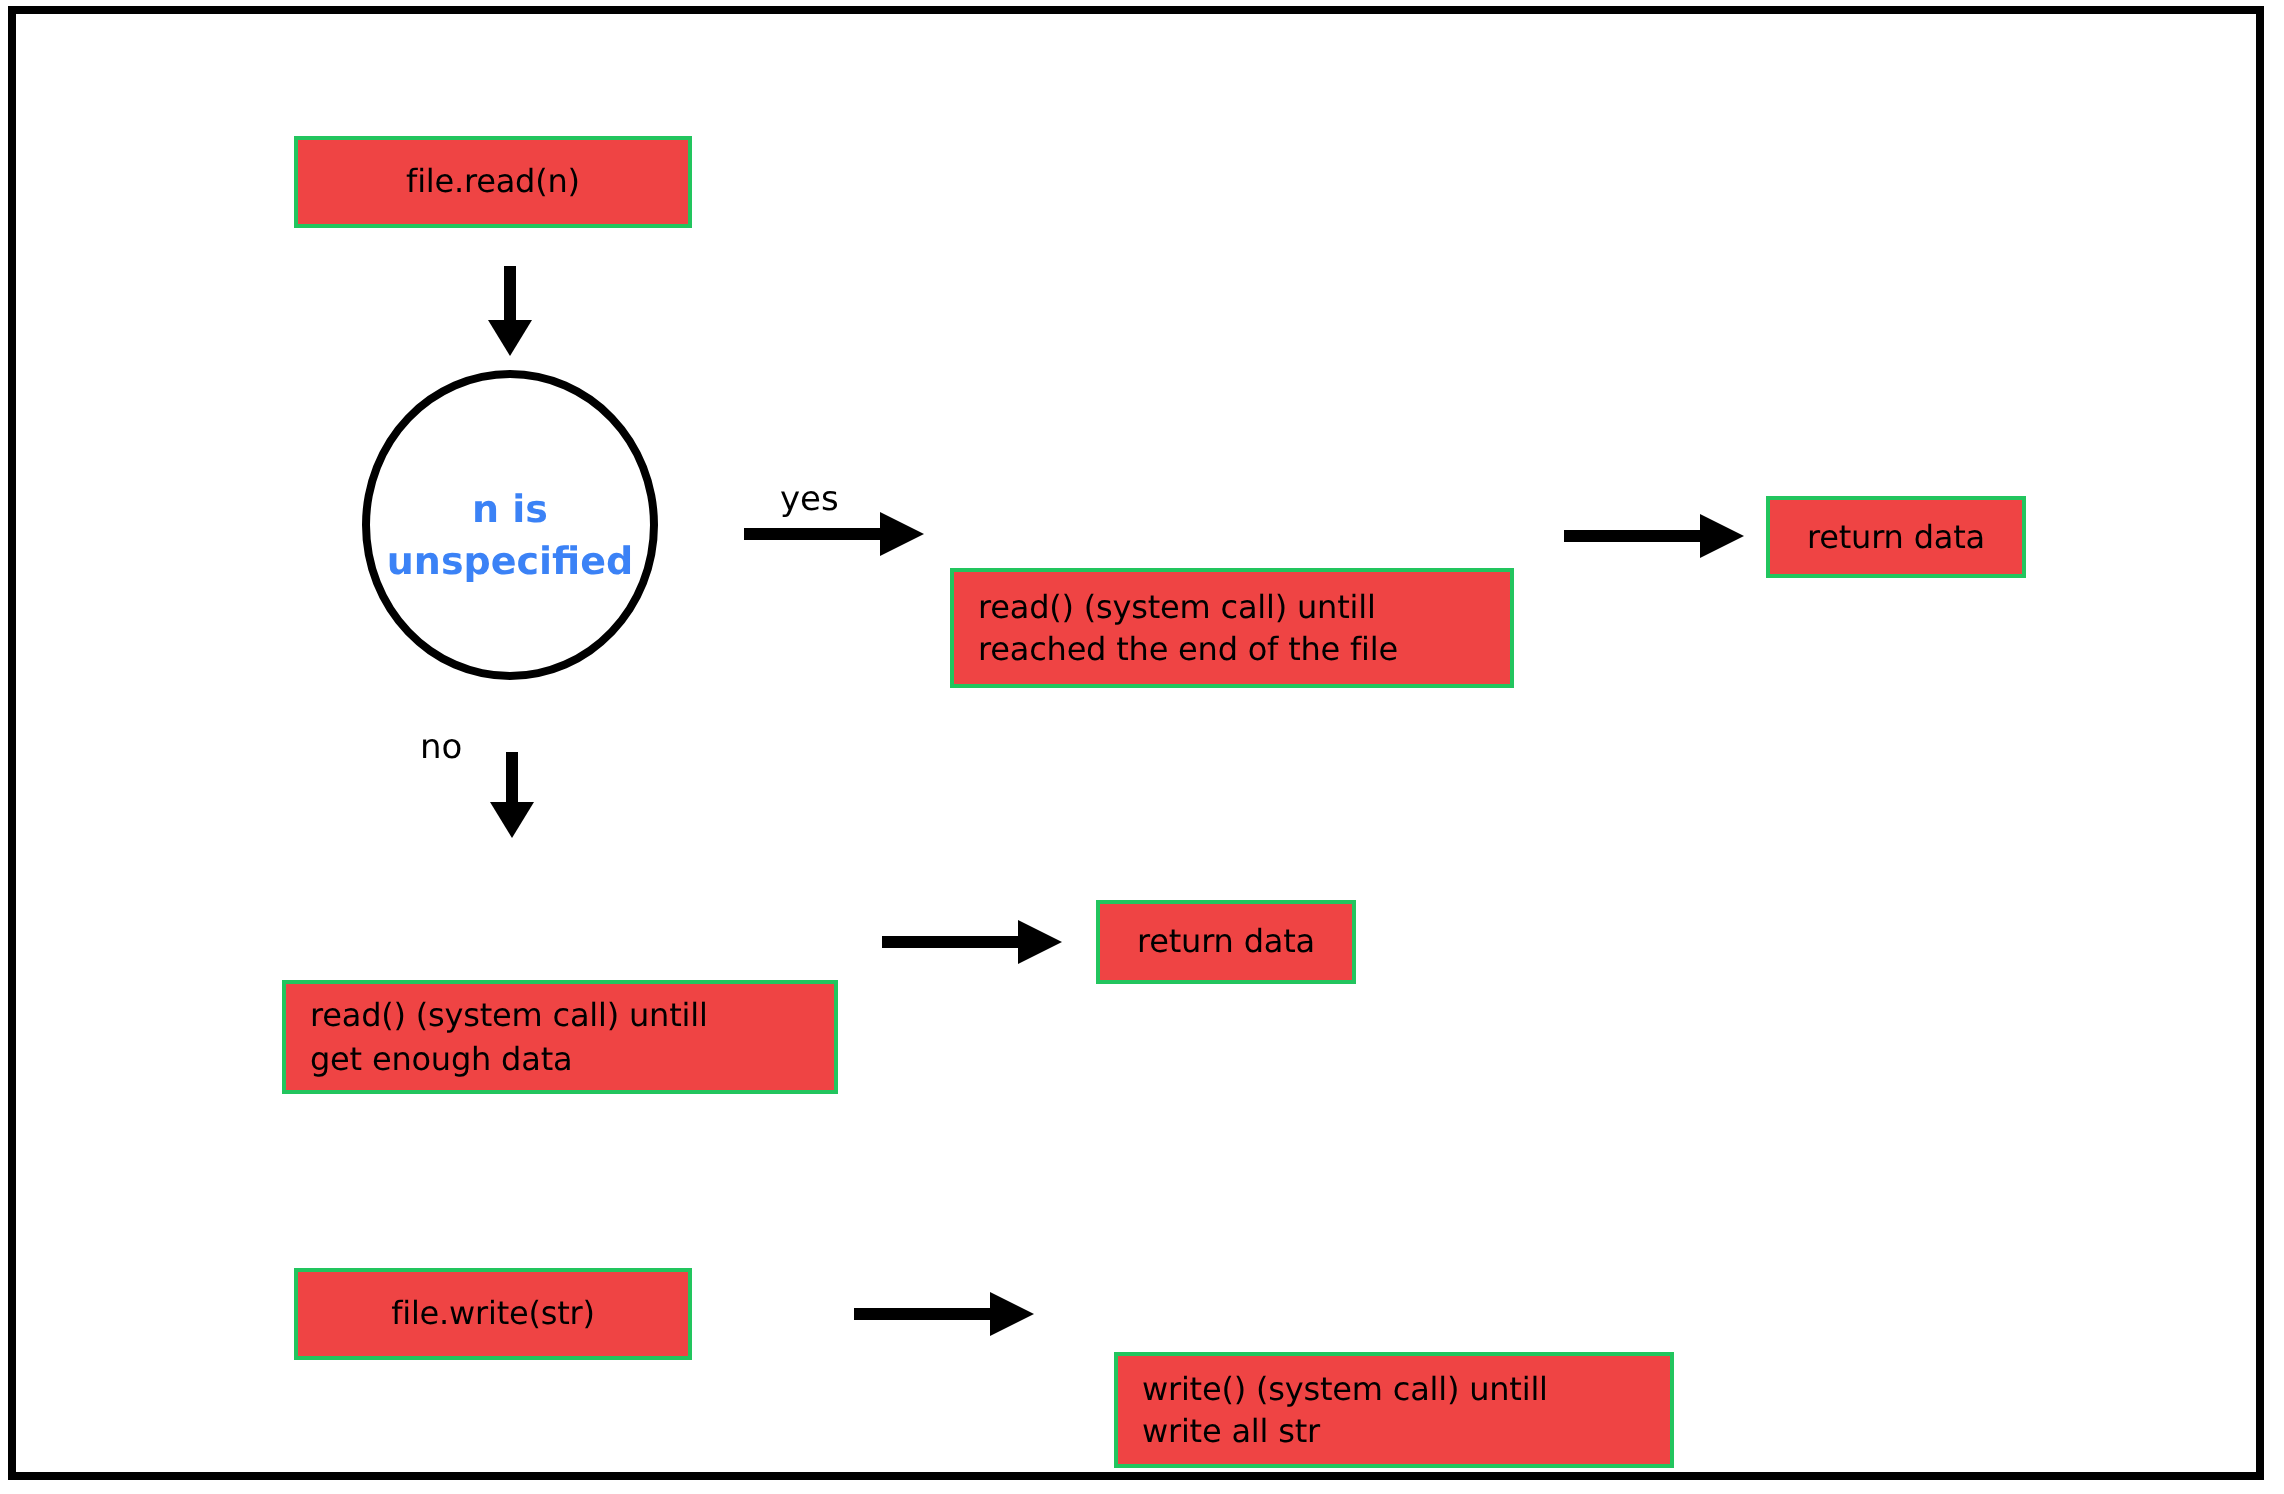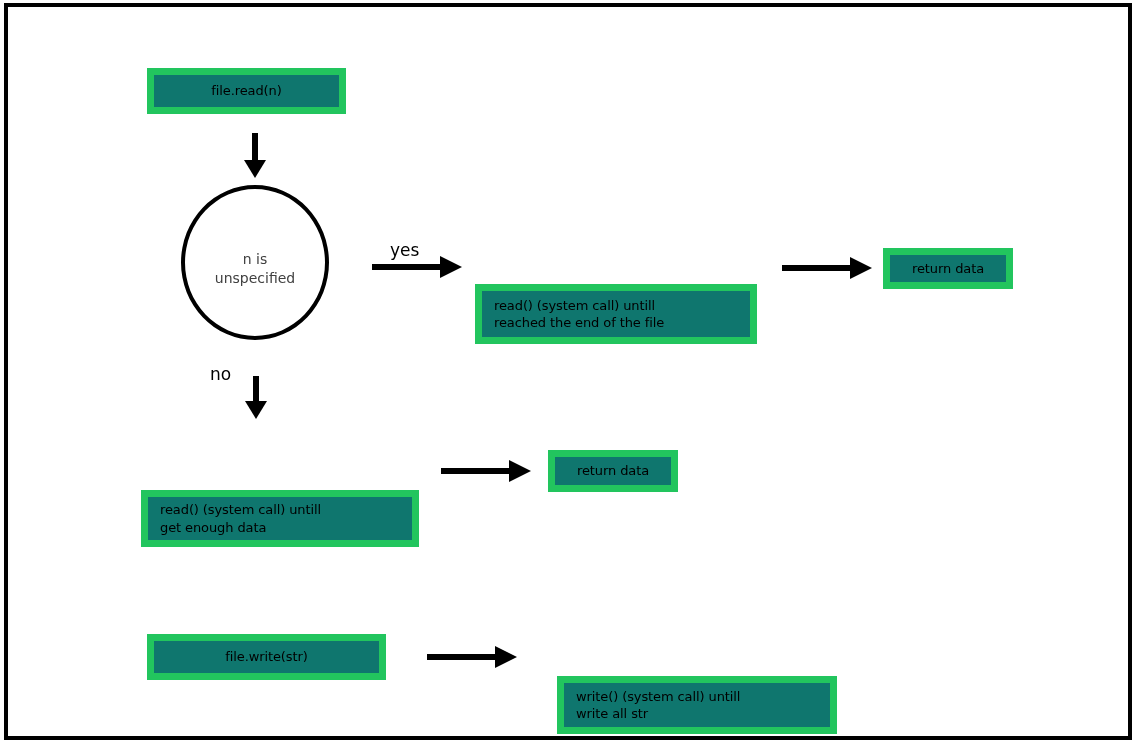--- a/index.html
+++ b/index.html
@@ -25,27 +25,27 @@
     top: 3px;
     width: 1128px;
     height: 737px;
     border: 4px solid #000000;
     box-sizing: border-box;
     background: #ffffff;
   }
   .node {
     position: absolute;
     box-sizing: border-box;
-    border: 7px solid #22c55e;
-    background: #0f766e;
+    border: 2px solid #22c55e;
+    background: #ef4444;
     display: flex;
     align-items: center;
     color: #000000;
     font-family: "DejaVu Sans", sans-serif;
-    font-size: 13px;
+    font-size: 16px;
     line-height: 1.32;
     letter-spacing: -0.1px;
   }
   .node.center-text {
     justify-content: center;
     text-align: center;
   }
   .node.left-text {
     justify-content: flex-start;
     text-align: left;
@@ -60,24 +60,25 @@
   .circle-node {
     position: absolute;
     box-sizing: border-box;
     border: 4px solid #000000;
     border-radius: 50%;
     background: #ffffff;
     display: flex;
     align-items: center;
     justify-content: center;
     text-align: center;
-    color: #404040;
-    font-size: 14px;
+    color: #3b82f6;
+    font-size: 19px;
     line-height: 1.35;
     font-family: "DejaVu Sans", sans-serif;
+    font-weight: bold;
   }
   .circle-node .txt {
     white-space: pre-line;
     display: block;
     position: relative;
     top: 6px;
   }
   
   .arrow {
     position: absolute;
@@ -160,21 +161,21 @@
     <svg width="92" height="26" viewBox="0 0 92 26">
       <line x1="0" y1="13" x2="72" y2="13" stroke="#000000" stroke-width="6"></line>
       <polygon points="90,13 68,2 68,24" fill="#000000"></polygon>
     </svg>
   </div>
 
   <div class="node center-text" style="left:548px; top:450px; width:130px; height:42px;">
     <span class="txt">return data</span>
   </div>
 
-  <div class="node center-text" style="left:147px; top:634px; width:239px; height:46px;">
+  <div class="node center-text" style="left:147px; top:634px; width:199px; height:46px;">
     <span class="txt">file.write(str)</span>
   </div>
 
   <div class="arrow" style="left:427px; top:644px;">
     <svg width="92" height="26" viewBox="0 0 92 26">
       <line x1="0" y1="13" x2="72" y2="13" stroke="#000000" stroke-width="6"></line>
       <polygon points="90,13 68,2 68,24" fill="#000000"></polygon>
     </svg>
   </div>
 

